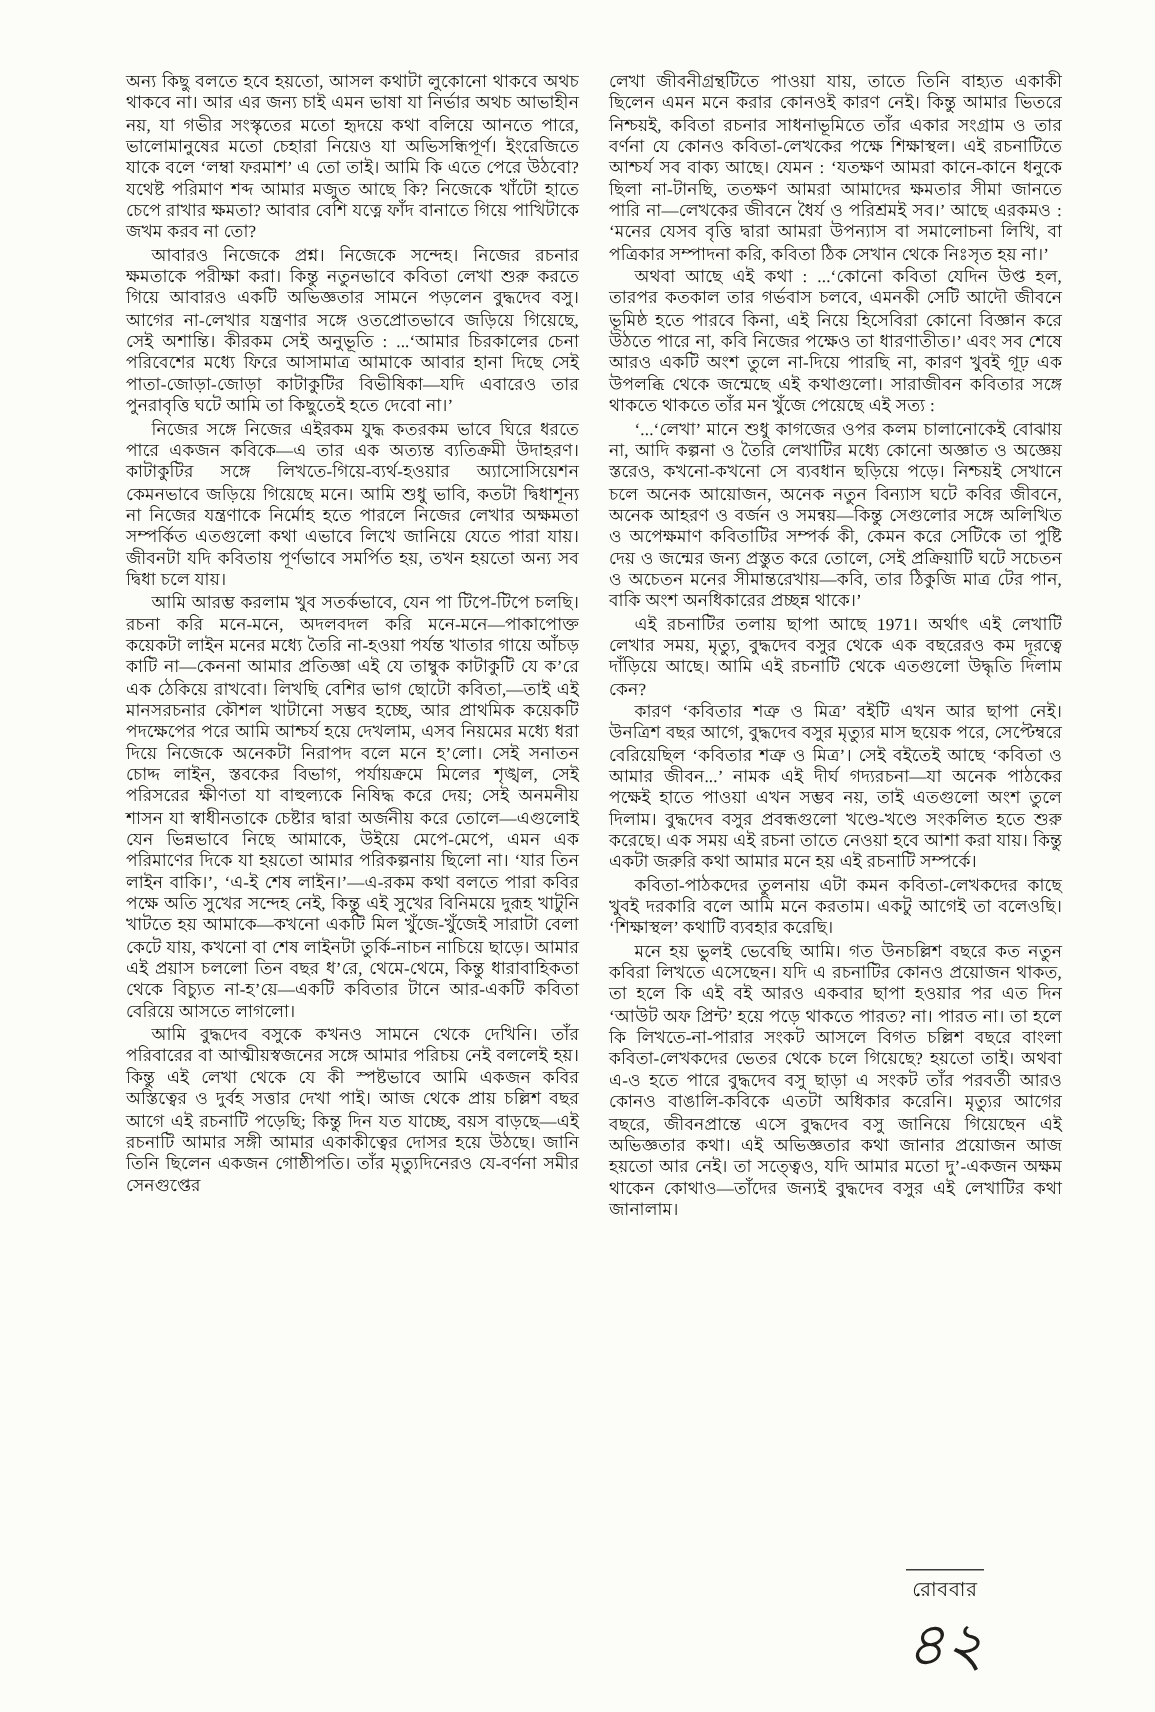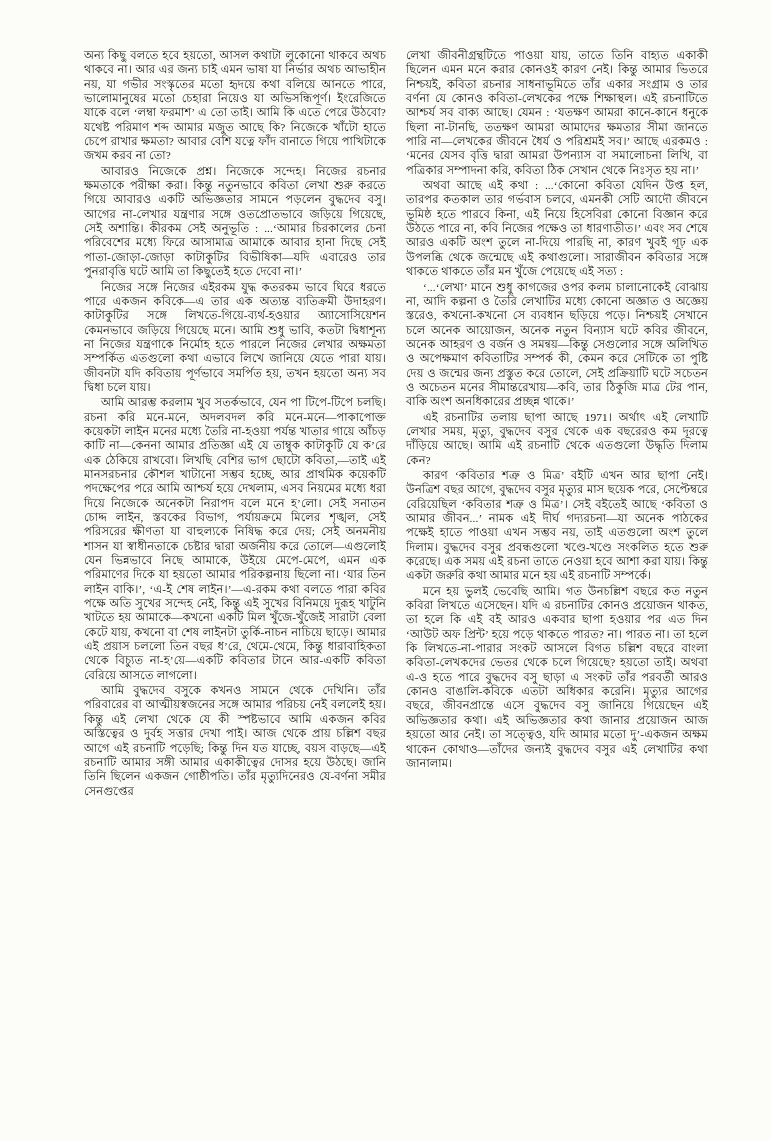--- a/index.html
+++ b/index.html
@@ -72,19 +72,24 @@
       <p class="para">আমি আরম্ভ করলাম খুব সতর্কভাবে, যেন পা টিপে-টিপে চলছি। রচনা করি মনে-মনে, অদলবদল করি মনে-মনে—পাকাপোক্ত কয়েকটা লাইন মনের মধ্যে তৈরি না-হওয়া পর্যন্ত খাতার গায়ে আঁচড় কাটি না—কেননা আমার প্রতিজ্ঞা এই যে তাম্বুক কাটাকুটি যে ক’রে এক ঠেকিয়ে রাখবো। লিখছি বেশির ভাগ ছোটো কবিতা,—তাই এই মানসরচনার কৌশল খাটানো সম্ভব হচ্ছে, আর প্রাথমিক কয়েকটি পদক্ষেপের পরে আমি আশ্চর্য হয়ে দেখলাম, এসব নিয়মের মধ্যে ধরা দিয়ে নিজেকে অনেকটা নিরাপদ বলে মনে হ’লো। সেই সনাতন চোদ্দ লাইন, স্তবকের বিভাগ, পর্যায়ক্রমে মিলের শৃঙ্খল, সেই পরিসরের ক্ষীণতা যা বাহুল্যকে নিষিদ্ধ করে দেয়; সেই অনমনীয় শাসন যা স্বাধীনতাকে চেষ্টার দ্বারা অর্জনীয় করে তোলে—এগুলোই যেন ভিন্নভাবে নিছে আমাকে, উইয়ে মেপে-মেপে, এমন এক পরিমাণের দিকে যা হয়তো আমার পরিকল্পনায় ছিলো না। ‘যার তিন লাইন বাকি।’, ‘এ-ই শেষ লাইন।’—এ-রকম কথা বলতে পারা কবির পক্ষে অতি সুখের সন্দেহ নেই, কিন্তু এই সুখের বিনিময়ে দুরূহ খাটুনি খাটতে হয় আমাকে—কখনো একটি মিল খুঁজে-খুঁজেই সারাটা বেলা কেটে যায়, কখনো বা শেষ লাইনটা তুর্কি-নাচন নাচিয়ে ছাড়ে। আমার এই প্রয়াস চললো তিন বছর ধ’রে, থেমে-থেমে, কিন্তু ধারাবাহিকতা থেকে বিচ্যুত না-হ’য়ে—একটি কবিতার টানে আর-একটি কবিতা বেরিয়ে আসতে লাগলো।</p>
       <p class="para">আমি বুদ্ধদেব বসুকে কখনও সামনে থেকে দেখিনি। তাঁর পরিবারের বা আত্মীয়স্বজনের সঙ্গে আমার পরিচয় নেই বললেই হয়। কিন্তু এই লেখা থেকে যে কী স্পষ্টভাবে আমি একজন কবির অস্তিত্বের ও দুর্বহ সত্তার দেখা পাই। আজ থেকে প্রায় চল্লিশ বছর আগে এই রচনাটি পড়েছি; কিন্তু দিন যত যাচ্ছে, বয়স বাড়ছে—এই রচনাটি আমার সঙ্গী আমার একাকীত্বের দোসর হয়ে উঠছে। জানি তিনি ছিলেন একজন গোষ্ঠীপতি। তাঁর মৃত্যুদিনেরও যে-বর্ণনা সমীর সেনগুপ্তের</p>
     </div>
 
     <div class="column">
       <p class="para no-indent">লেখা জীবনীগ্রন্থটিতে পাওয়া যায়, তাতে তিনি বাহ্যত একাকী ছিলেন এমন মনে করার কোনওই কারণ নেই। কিন্তু আমার ভিতরে নিশ্চয়ই, কবিতা রচনার সাধনাভূমিতে তাঁর একার সংগ্রাম ও তার বর্ণনা যে কোনও কবিতা-লেখকের পক্ষে শিক্ষাস্থল। এই রচনাটিতে আশ্চর্য সব বাক্য আছে। যেমন : ‘যতক্ষণ আমরা কানে-কানে ধনুকে ছিলা না-টানছি, ততক্ষণ আমরা আমাদের ক্ষমতার সীমা জানতে পারি না—লেখকের জীবনে ধৈর্য ও পরিশ্রমই সব।’ আছে এরকমও : ‘মনের যেসব বৃত্তি দ্বারা আমরা উপন্যাস বা সমালোচনা লিখি, বা পত্রিকার সম্পাদনা করি, কবিতা ঠিক সেখান থেকে নিঃসৃত হয় না।’</p>
       <p class="para">অথবা আছে এই কথা : ...‘কোনো কবিতা যেদিন উপ্ত হল, তারপর কতকাল তার গর্ভবাস চলবে, এমনকী সেটি আদৌ জীবনে ভূমিষ্ঠ হতে পারবে কিনা, এই নিয়ে হিসেবিরা কোনো বিজ্ঞান করে উঠতে পারে না, কবি নিজের পক্ষেও তা ধারণাতীত।’ এবং সব শেষে আরও একটি অংশ তুলে না-দিয়ে পারছি না, কারণ খুবই গূঢ় এক উপলব্ধি থেকে জন্মেছে এই কথাগুলো। সারাজীবন কবিতার সঙ্গে থাকতে থাকতে তাঁর মন খুঁজে পেয়েছে এই সত্য :</p>
       <p class="para">‘...‘লেখা’ মানে শুধু কাগজের ওপর কলম চালানোকেই বোঝায় না, আদি কল্পনা ও তৈরি লেখাটির মধ্যে কোনো অজ্ঞাত ও অজ্ঞেয় স্তরেও, কখনো-কখনো সে ব্যবধান ছড়িয়ে পড়ে। নিশ্চয়ই সেখানে চলে অনেক আয়োজন, অনেক নতুন বিন্যাস ঘটে কবির জীবনে, অনেক আহরণ ও বর্জন ও সমন্বয়—কিন্তু সেগুলোর সঙ্গে অলিখিত ও অপেক্ষমাণ কবিতাটির সম্পর্ক কী, কেমন করে সেটিকে তা পুষ্টি দেয় ও জন্মের জন্য প্রস্তুত করে তোলে, সেই প্রক্রিয়াটি ঘটে সচেতন ও অচেতন মনের সীমান্তরেখায়—কবি, তার ঠিকুজি মাত্র টের পান, বাকি অংশ অনধিকারের প্রচ্ছন্ন থাকে।’</p>
       <p class="para">এই রচনাটির তলায় ছাপা আছে 1971। অর্থাৎ এই লেখাটি লেখার সময়, মৃত্যু, বুদ্ধদেব বসুর থেকে এক বছরেরও কম দূরত্বে দাঁড়িয়ে আছে। আমি এই রচনাটি থেকে এতগুলো উদ্ধৃতি দিলাম কেন?</p>
       <p class="para">কারণ ‘কবিতার শত্রু ও মিত্র’ বইটি এখন আর ছাপা নেই। উনত্রিশ বছর আগে, বুদ্ধদেব বসুর মৃত্যুর মাস ছয়েক পরে, সেপ্টেম্বরে বেরিয়েছিল ‘কবিতার শত্রু ও মিত্র’। সেই বইতেই আছে ‘কবিতা ও আমার জীবন...’ নামক এই দীর্ঘ গদ্যরচনা—যা অনেক পাঠকের পক্ষেই হাতে পাওয়া এখন সম্ভব নয়, তাই এতগুলো অংশ তুলে দিলাম। বুদ্ধদেব বসুর প্রবন্ধগুলো খণ্ডে-খণ্ডে সংকলিত হতে শুরু করেছে। এক সময় এই রচনা তাতে নেওয়া হবে আশা করা যায়। কিন্তু একটা জরুরি কথা আমার মনে হয় এই রচনাটি সম্পর্কে।</p>
+      <p class="para">কবিতা-পাঠকদের তুলনায় এটা কমন কবিতা-লেখকদের কাছে খুবই দরকারি বলে আমি মনে করতাম। একটু আগেই তা বলেওছি। ‘শিক্ষাস্থল’ কথাটি ব্যবহার করেছি।</p>
       <p class="para">মনে হয় ভুলই ভেবেছি আমি। গত উনচল্লিশ বছরে কত নতুন কবিরা লিখতে এসেছেন। যদি এ রচনাটির কোনও প্রয়োজন থাকত, তা হলে কি এই বই আরও একবার ছাপা হওয়ার পর এত দিন ‘আউট অফ প্রিন্ট’ হয়ে পড়ে থাকতে পারত? না। পারত না। তা হলে কি লিখতে-না-পারার সংকট আসলে বিগত চল্লিশ বছরে বাংলা কবিতা-লেখকদের ভেতর থেকে চলে গিয়েছে? হয়তো তাই। অথবা এ-ও হতে পারে বুদ্ধদেব বসু ছাড়া এ সংকট তাঁর পরবর্তী আরও কোনও বাঙালি-কবিকে এতটা অধিকার করেনি। মৃত্যুর আগের বছরে, জীবনপ্রান্তে এসে বুদ্ধদেব বসু জানিয়ে গিয়েছেন এই অভিজ্ঞতার কথা। এই অভিজ্ঞতার কথা জানার প্রয়োজন আজ হয়তো আর নেই। তা সত্ত্বেও, যদি আমার মতো দু’-একজন অক্ষম থাকেন কোথাও—তাঁদের জন্যই বুদ্ধদেব বসুর এই লেখাটির কথা জানালাম।</p>
     </div>
 
   </div>
 
+  <div class="footer">
+    <div class="magazine-name">রোববার</div>
+    <div class="page-number">৪২</div>
+  </div>
 
 </div>
 
 </body></html>

